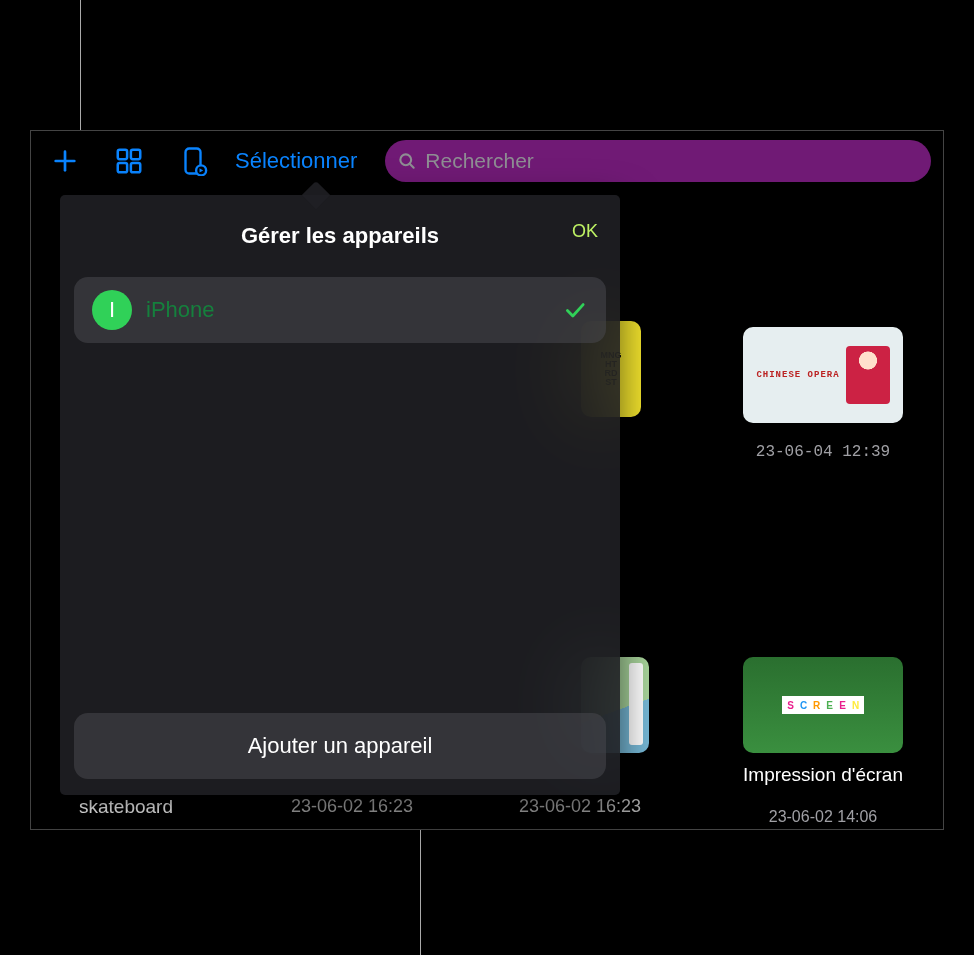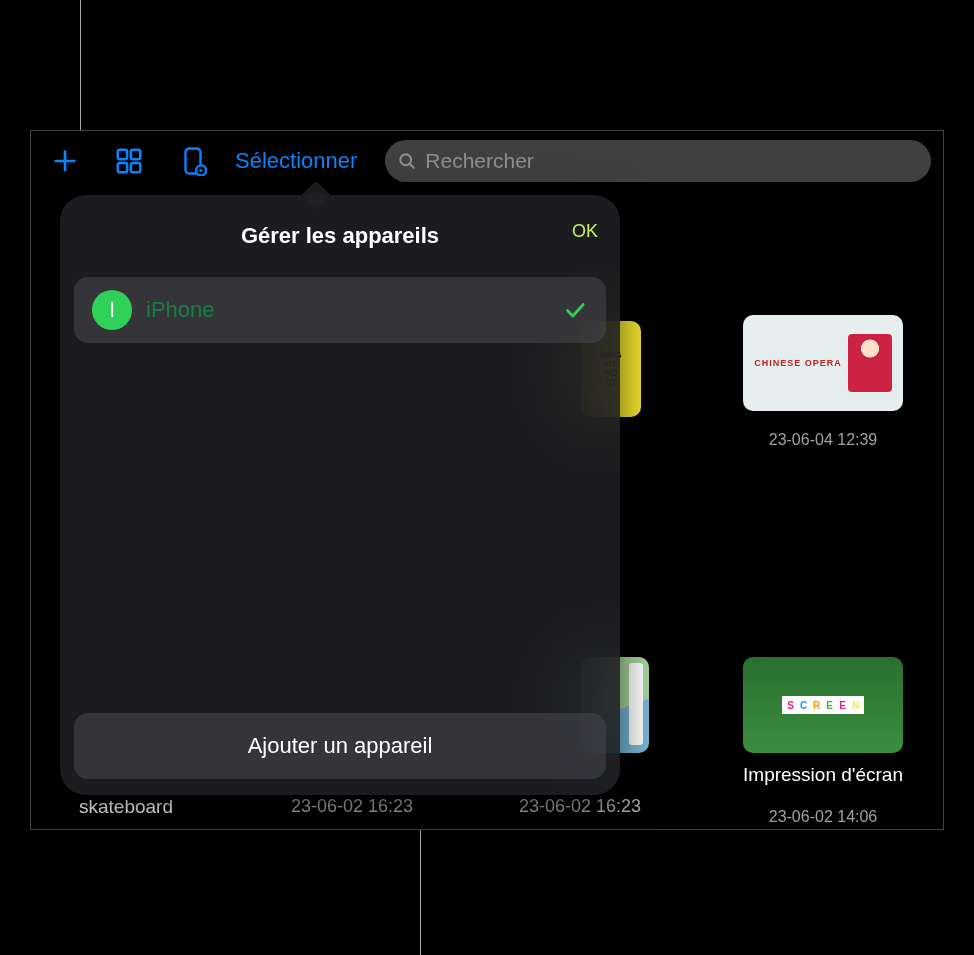--- a/index.html
+++ b/index.html
@@ -40,21 +40,21 @@
     }
     .toolbar .text-btn {
       color: #0a84ff;
       font-size: 22px;
       cursor: pointer;
       white-space: nowrap;
     }
     .search-field {
       flex: 1;
       height: 42px;
-      background: #404040;
+      background: #701a75;
       border-radius: 21px;
       display: flex;
       align-items: center;
       padding: 0 12px;
       gap: 8px;
       color: #8e8e93;
       font-size: 21px;
       margin-left: 8px;
     }
     .search-field svg { flex-shrink: 0; }
@@ -88,21 +88,21 @@
     }
 
     
     .popover {
       position: absolute;
       top: 195px;
       left: 60px;
       width: 560px;
       height: 600px;
       background: rgba(32,32,36,0.88);
-      border-radius: 26px;
+      border-radius: 5px;
       backdrop-filter: blur(40px);
       -webkit-backdrop-filter: blur(40px);
       padding: 18px 14px 16px;
       display: flex;
       flex-direction: column;
       box-shadow: 0 12px 40px rgba(0,0,0,0.6);
     }
     .popover::before {
       content: "";
       position: absolute;
@@ -235,21 +235,21 @@
       <span>Rechercher</span>
     </div>
   </div>
 
   <div class="grid">
 
     <div class="item" style="left:550px;top:130px;width:80px;">
       <div class="thumb thumb-yellow" style="width:60px;margin:0;">MNG<br>HT<br>RD<br>ST</div>
     </div>
 
-    <div class="item" style="left:692px;top:124px;">
+    <div class="item" style="left:692px;top:136px;font-family:Liberation Mono, monospace;">
       <div class="thumb thumb-opera">
         <div class="txt">CHINESE OPERA</div>
         <div class="pic"></div>
       </div>
       <div class="meta">23-06-04 12:39</div>
     </div>
 
     <div class="item" style="left:550px;top:466px;width:90px;">
       <div class="thumb thumb-city" style="width:68px;margin:0;"></div>
     </div>

